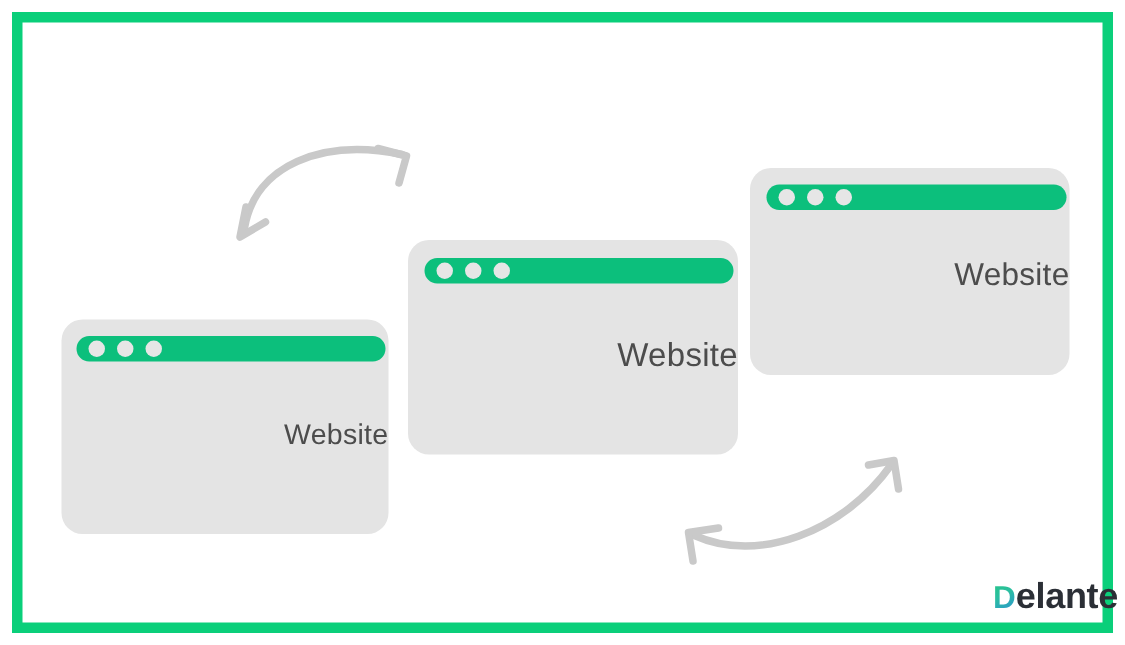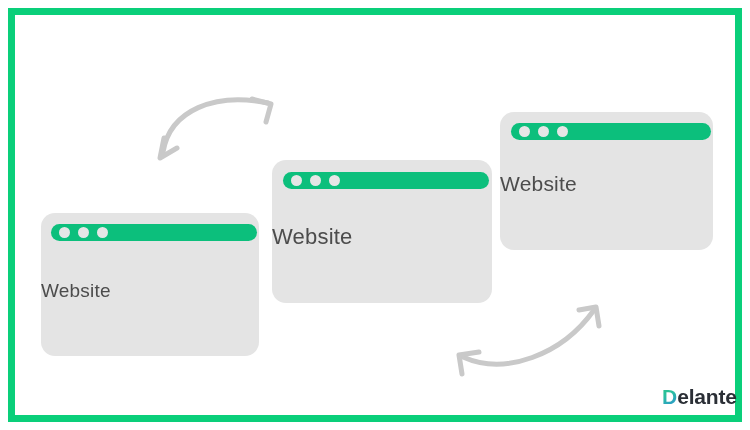--- a/index.html
+++ b/index.html
@@ -38,21 +38,21 @@
     align-items:center;
   }
   .dot{
     border-radius:50%;
     background:#E6E6E6;
     flex:0 0 auto;
   }
   .wlabel{
     position:absolute;
     left:0;right:0;
-    text-align:left;
+    text-align:right;
     color:#4C4C4C;
     font-family:"Liberation Sans", sans-serif;
     font-weight:400;
     letter-spacing:0.2px;
     white-space:nowrap;
   }
   
   #win1{ left:41px; top:213px; width:218px; height:143px; }
   #win1 .titlebar{ left:10px; top:11px; width:198px; height:17px; padding-left:8px; }
   #win1 .dot{ width:11px;height:11px; margin-right:8px; }
@@ -87,21 +87,21 @@
   #logo .logo-d{
     font-size:21px;
     font-weight:700;
     line-height:1;
     background:linear-gradient(150deg,#25C486 0%,#2BBFA0 40%,#2B8FD6 100%);
     -webkit-background-clip:text;
     background-clip:text;
     color:transparent;
   }
   #logo .logo-rest{
-    font-size:21px;
+    font-size:24px;
     font-weight:700;
     line-height:1;
     color:#2B2F36;
     letter-spacing:-0.2px;
   }
 </style>
 </head>
 <body>
 
 <div id="canvas">

